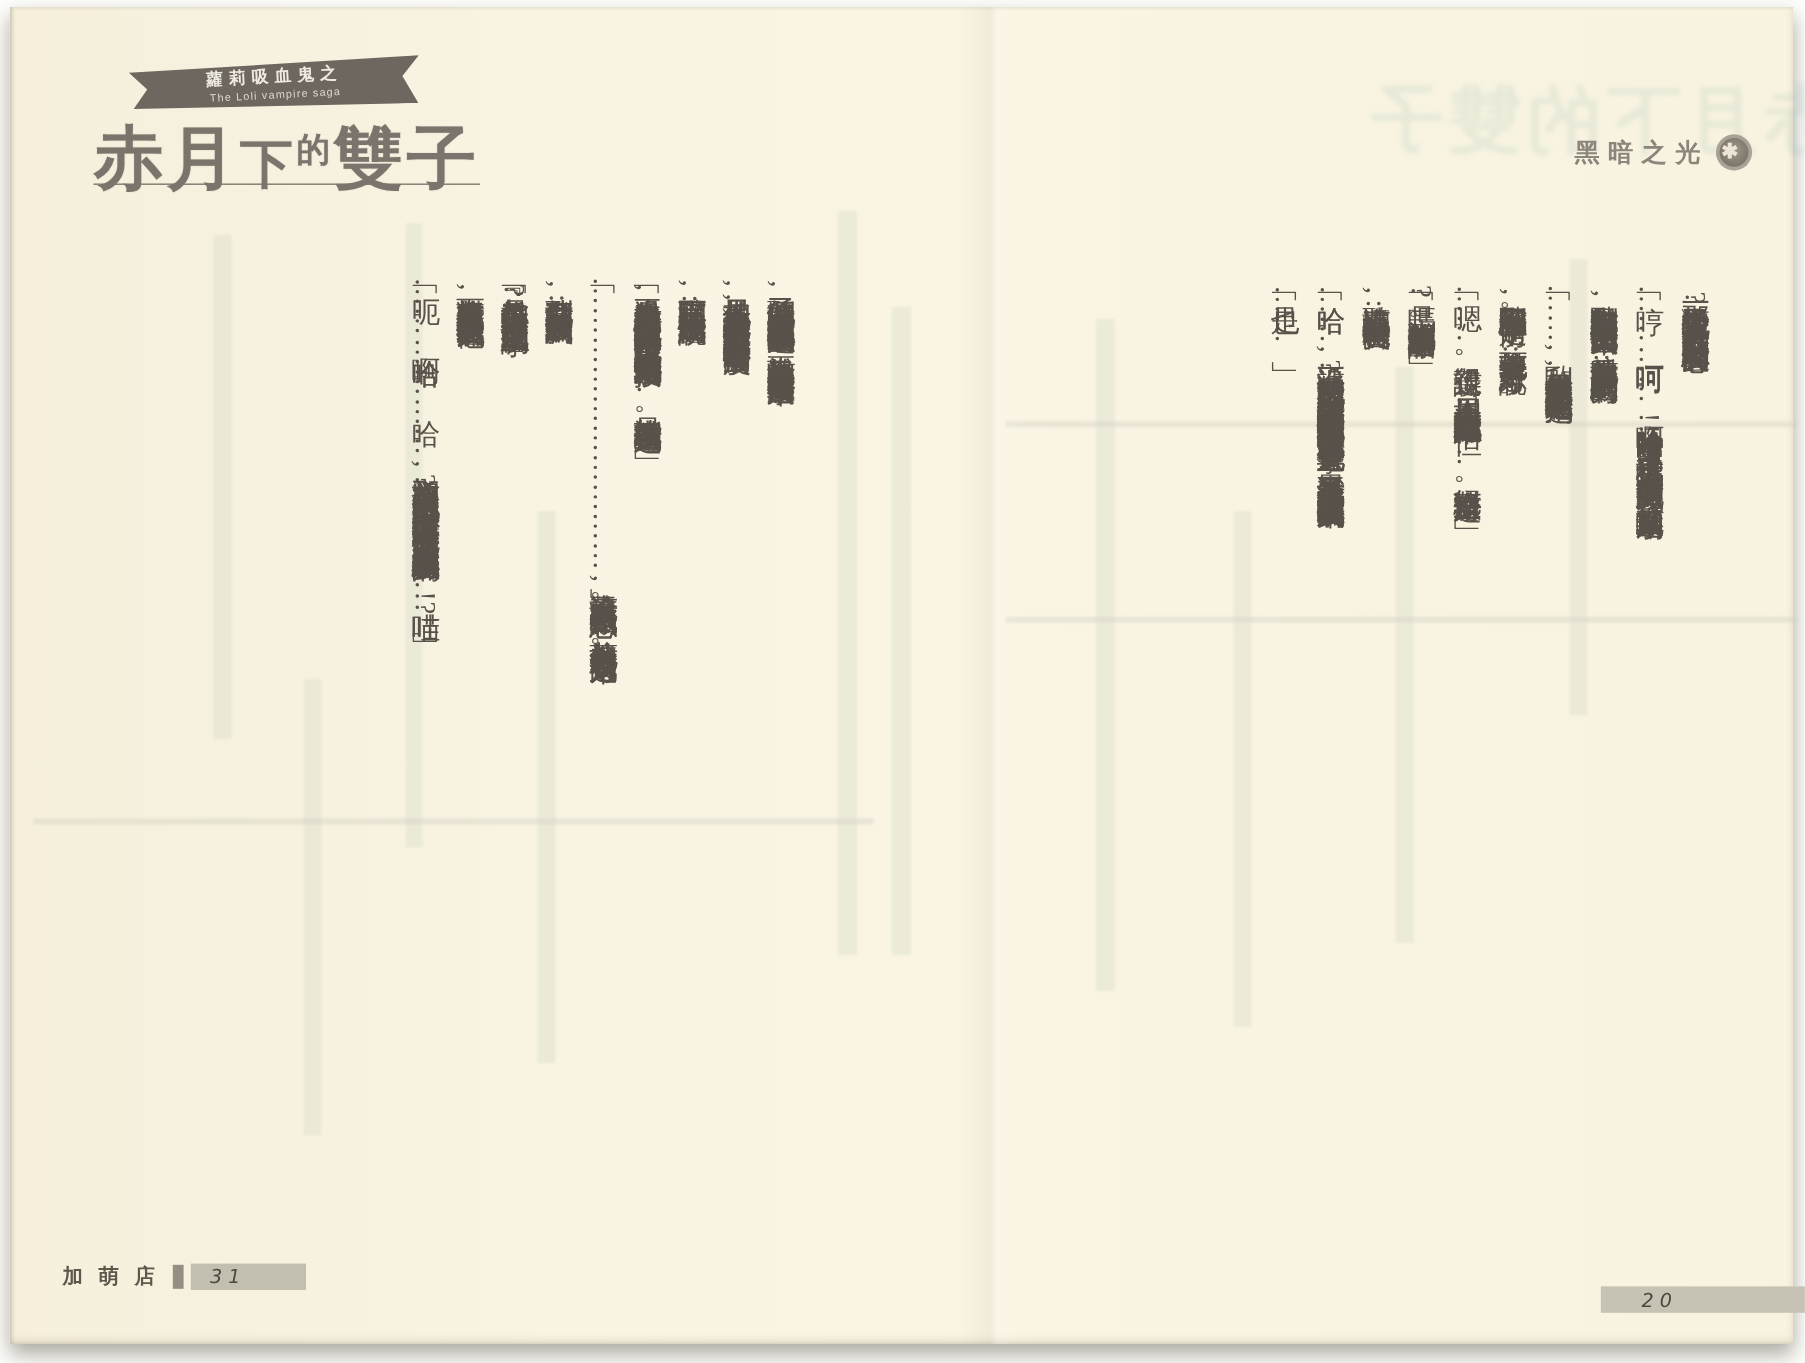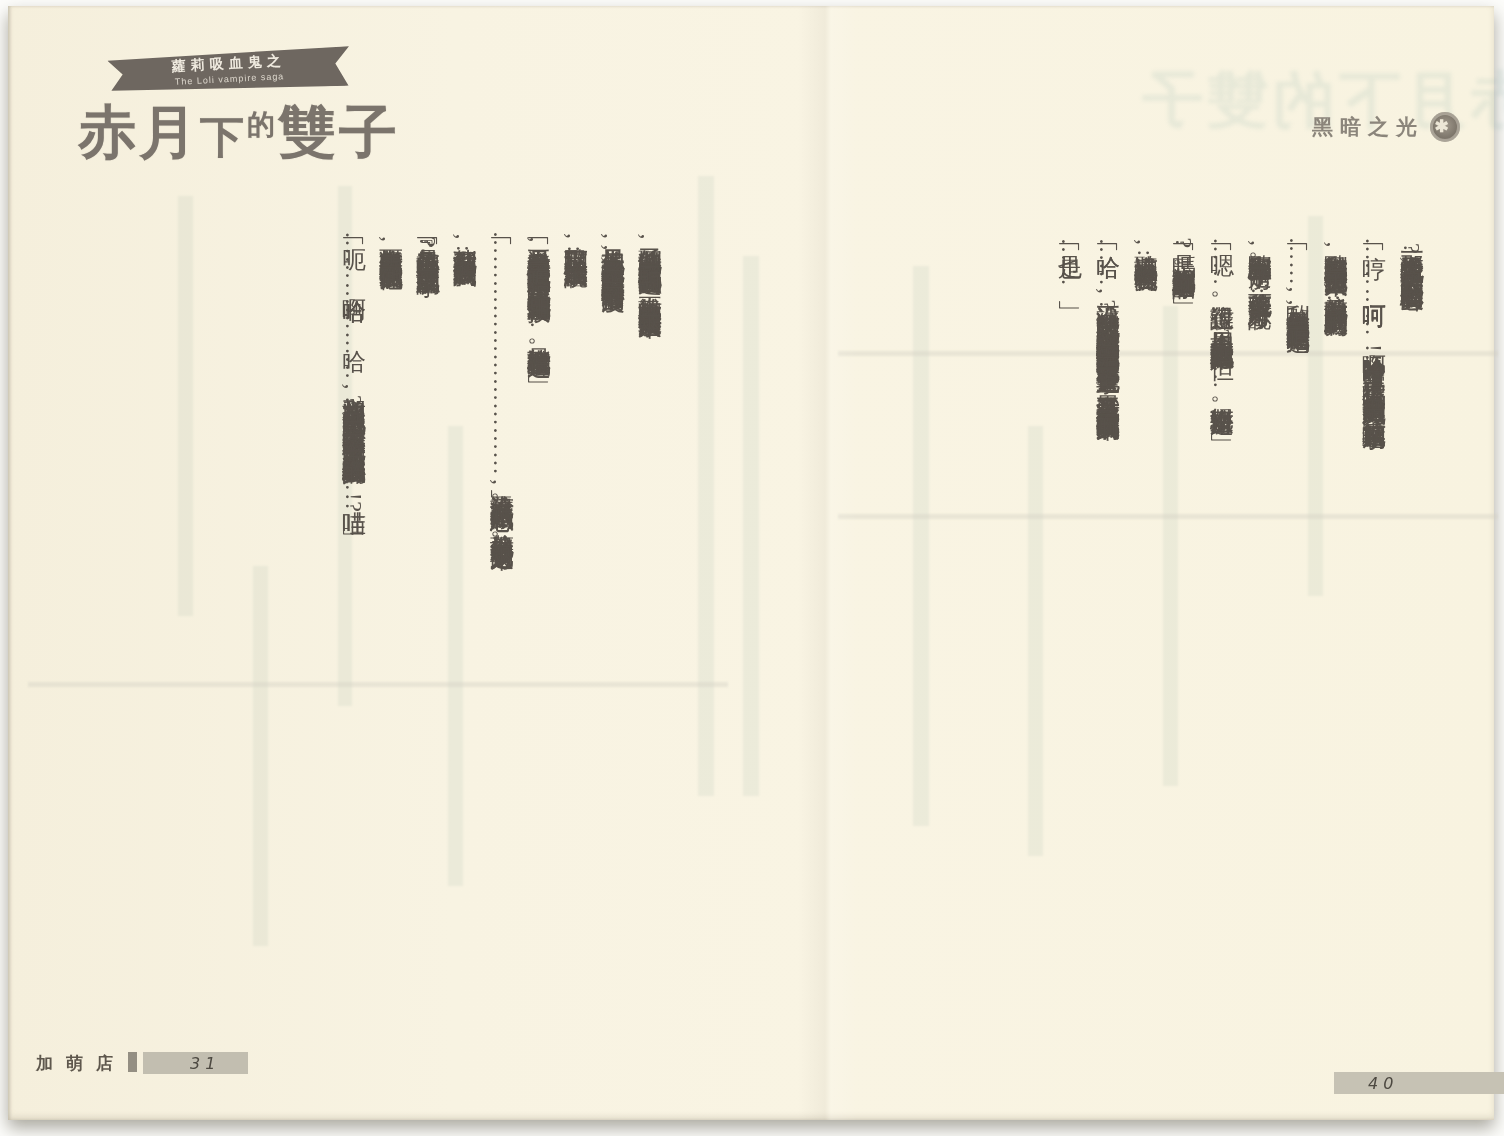--- a/index.html
+++ b/index.html
@@ -25,20 +25,21 @@
     clip-path:polygon(0% 18%,6% 50%,1% 84%,99% 100%,94% 50%,100% 14%);
     transform:rotate(-3deg);
     display:flex;flex-direction:column;justify-content:center;gap:1px;
   }
   .ribbon .zh{font-size:14px;letter-spacing:5px;font-weight:bold;}
   .ribbon .en{font-size:9px;letter-spacing:1px;opacity:.85;font-family:"Liberation Sans",sans-serif;}
   .book-title{
     position:absolute;left:0;top:48px;white-space:nowrap;
     color:#7b746c;font-weight:bold;letter-spacing:3px;
     text-shadow:0 0 1px rgba(123,116,108,.4);
+    text-decoration:underline;
   }
   .book-title .big{font-size:58px;}
   .book-title .mid{font-size:44px;}
   .book-title .small{font-size:28px;vertical-align:18px;}
   .bleed-title{
     position:absolute;left:1128px;top:52px;white-space:nowrap;
     font-size:62px;font-weight:bold;letter-spacing:4px;
     color:#7fa8a2;opacity:.14;filter:blur(2px);
     transform:scaleX(-1);
   }
@@ -57,24 +58,24 @@
   
   .vtext{
     writing-mode:vertical-rl;text-orientation:mixed;
     color:#58524b;font-size:24px;line-height:38px;
     letter-spacing:.5px;overflow:hidden;
   }
   .vtext p{margin:0;text-indent:2em;}
   .text-right{position:absolute;left:845px;top:182px;width:578px;height:880px;}
   .text-left{position:absolute;left:100px;top:176px;width:560px;height:892px;line-height:37px;}
   
-  .footer-left{position:absolute;left:28px;top:1046px;display:flex;}
+  .footer-left{position:absolute;left:44px;top:1046px;display:flex;align-items:center;}
   .footer-left .shop{font-size:17px;letter-spacing:13px;color:#5e574d;font-weight:bold;}
   .footer-left .bar{width:9px;height:20px;background:#948f83;margin:0 6px 0 2px;}
-  .footer-left .band{width:74px;height:22px;background:#c2beb0;display:flex;align-items:center;padding-left:31px;}
+  .footer-left .band{width:96px;height:22px;background:#c2beb0;display:flex;align-items:center;}
   .pagenum{font-size:16px;font-style:italic;color:#4d4941;letter-spacing:5px;
            font-family:"DejaVu Sans","Liberation Sans",sans-serif;}
   .footer-left .band .pagenum{margin-left:16px;}
   .footer-right{position:absolute;left:1326px;top:1066px;width:178px;height:22px;
                 background:#c6c2b4;display:flex;align-items:center;}
   .footer-right .pagenum{margin-left:34px;}
   
   .bleed{position:absolute;background:rgba(145,170,158,.12);filter:blur(1px);}
   .streak{position:absolute;background:rgba(210,208,196,.4);height:5px;filter:blur(1px);}
 </style>
@@ -139,16 +140,16 @@
     </div>
 
   <div class="footer-left">
     <span class="shop">加萌店</span>
     <span class="bar"></span>
     <span class="band">
       <span class="pagenum">31</span>
     </span>
   </div>
   <div class="footer-right">
-    <span class="pagenum">40</span>
+    <span class="pagenum">20</span>
   </div>
 
 </div>
 
 </body></html>

